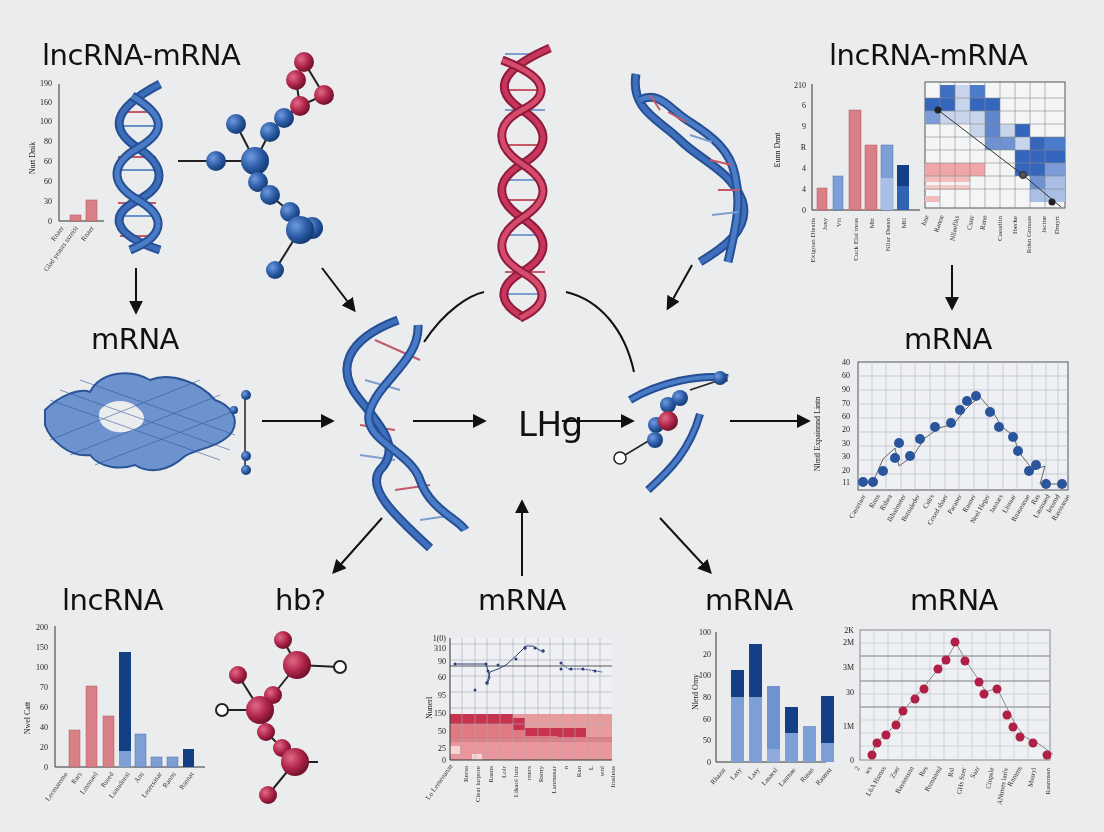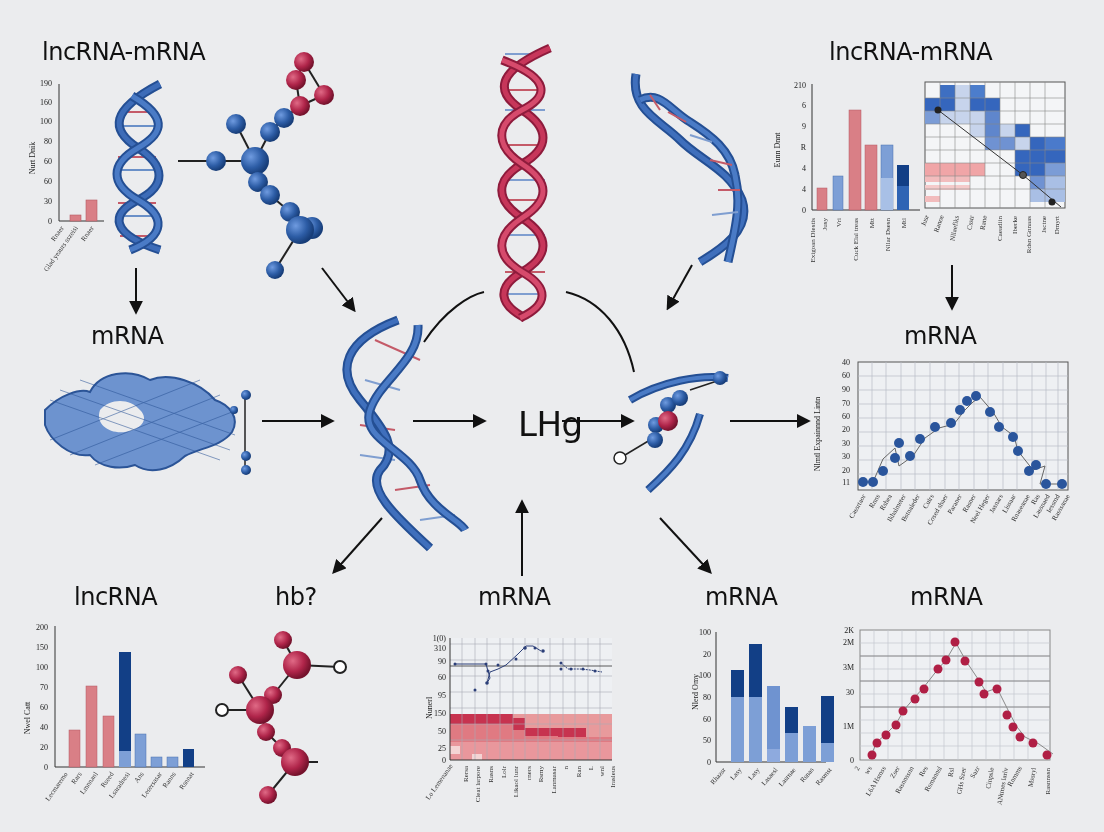--- a/index.html
+++ b/index.html
@@ -1,31 +1,31 @@
 <!DOCTYPE html>
 <html><head>
 <meta charset="utf-8">
 <style>
   html,body{margin:0;padding:0;}
   body{width:1104px;height:832px;background:#ebecee;position:relative;overflow:hidden;font-family:"DejaVu Sans","Liberation Sans",sans-serif;color:#111;}
-  .lbl{position:absolute;font-size:24px;font-weight:400;letter-spacing:-0.5px;color:#111;white-space:nowrap;}
+  .lbl{position:absolute;font-size:29px;font-weight:400;letter-spacing:-0.5px;color:#111;white-space:nowrap;}
   svg{position:absolute;overflow:visible;}
   .tick{font-size:8px;fill:#222;font-family:"Liberation Serif",serif;}
   .xt{font-size:7px;fill:#333;font-family:"Liberation Serif",serif;}
   .ylab{font-size:8px;fill:#222;font-family:"Liberation Serif",serif;}
 </style>
 </head>
 <body>
 
 <div class="lbl" style="left:42px;top:38px;">lncRNA-mRNA</div>
 <div class="lbl" style="left:829px;top:38px;">lncRNA-mRNA</div>
 <div class="lbl" style="left:91px;top:322px;">mRNA</div>
 <div class="lbl" style="left:904px;top:322px;">mRNA</div>
 <div class="lbl" style="left:494px;top:404px;font-size:34px;margin-left:24px;">LHg</div>
-<div class="lbl" style="left:74px;top:583px;">lncRNA</div>
+<div class="lbl" style="left:62px;top:583px;">lncRNA</div>
 <div class="lbl" style="left:275px;top:583px;text-align:right;">hb?</div>
 <div class="lbl" style="left:478px;top:583px;">mRNA</div>
 <div class="lbl" style="left:705px;top:583px;">mRNA</div>
 <div class="lbl" style="left:910px;top:583px;">mRNA</div>
 
 <svg width="1104" height="832" style="left:0;top:0;">
   <defs>
     <marker id="ah" viewBox="0 0 10 10" refX="8" refY="5" markerWidth="7" markerHeight="7" orient="auto">
       <path d="M0,0 L10,5 L0,10 z" fill="#111"></path>
     </marker>

